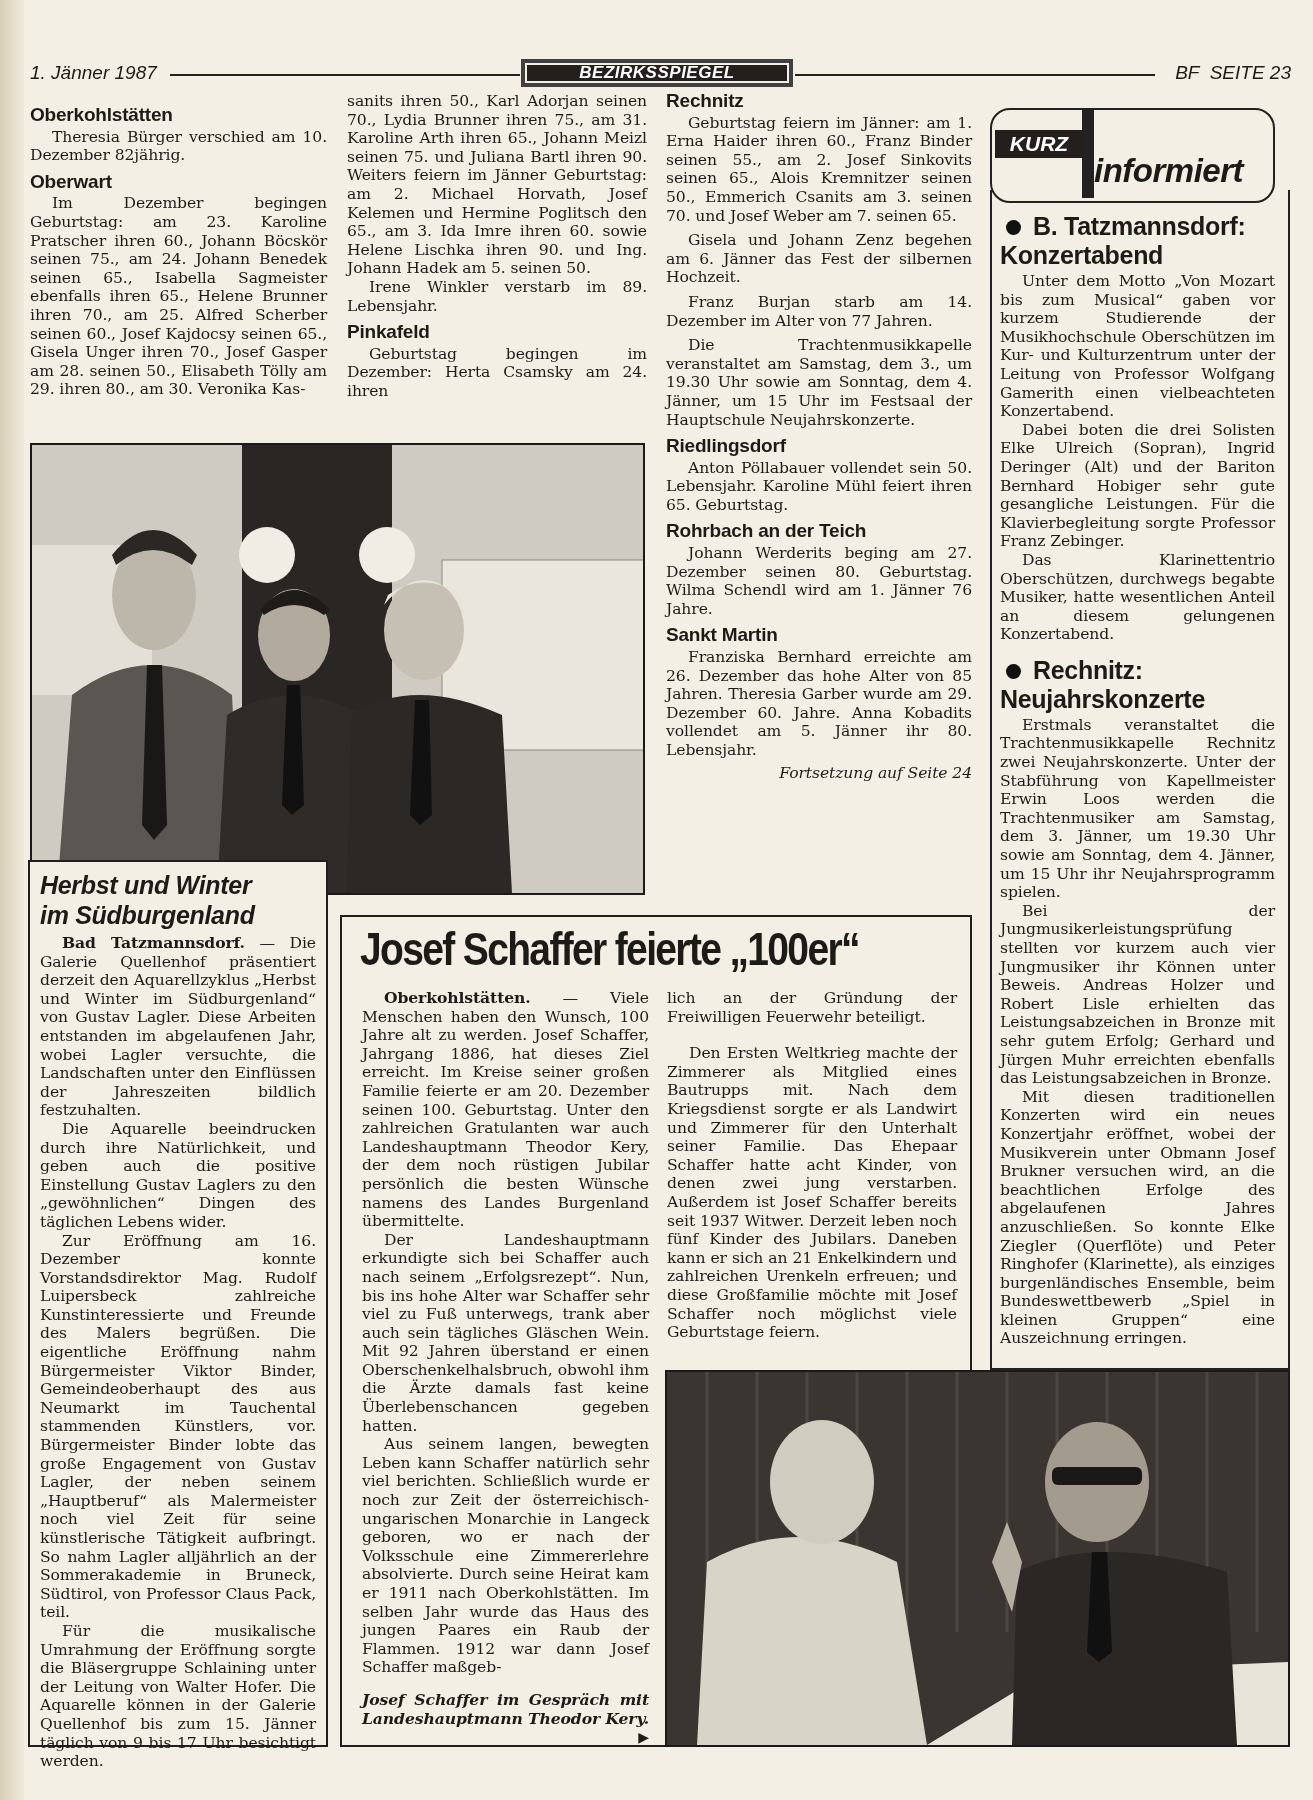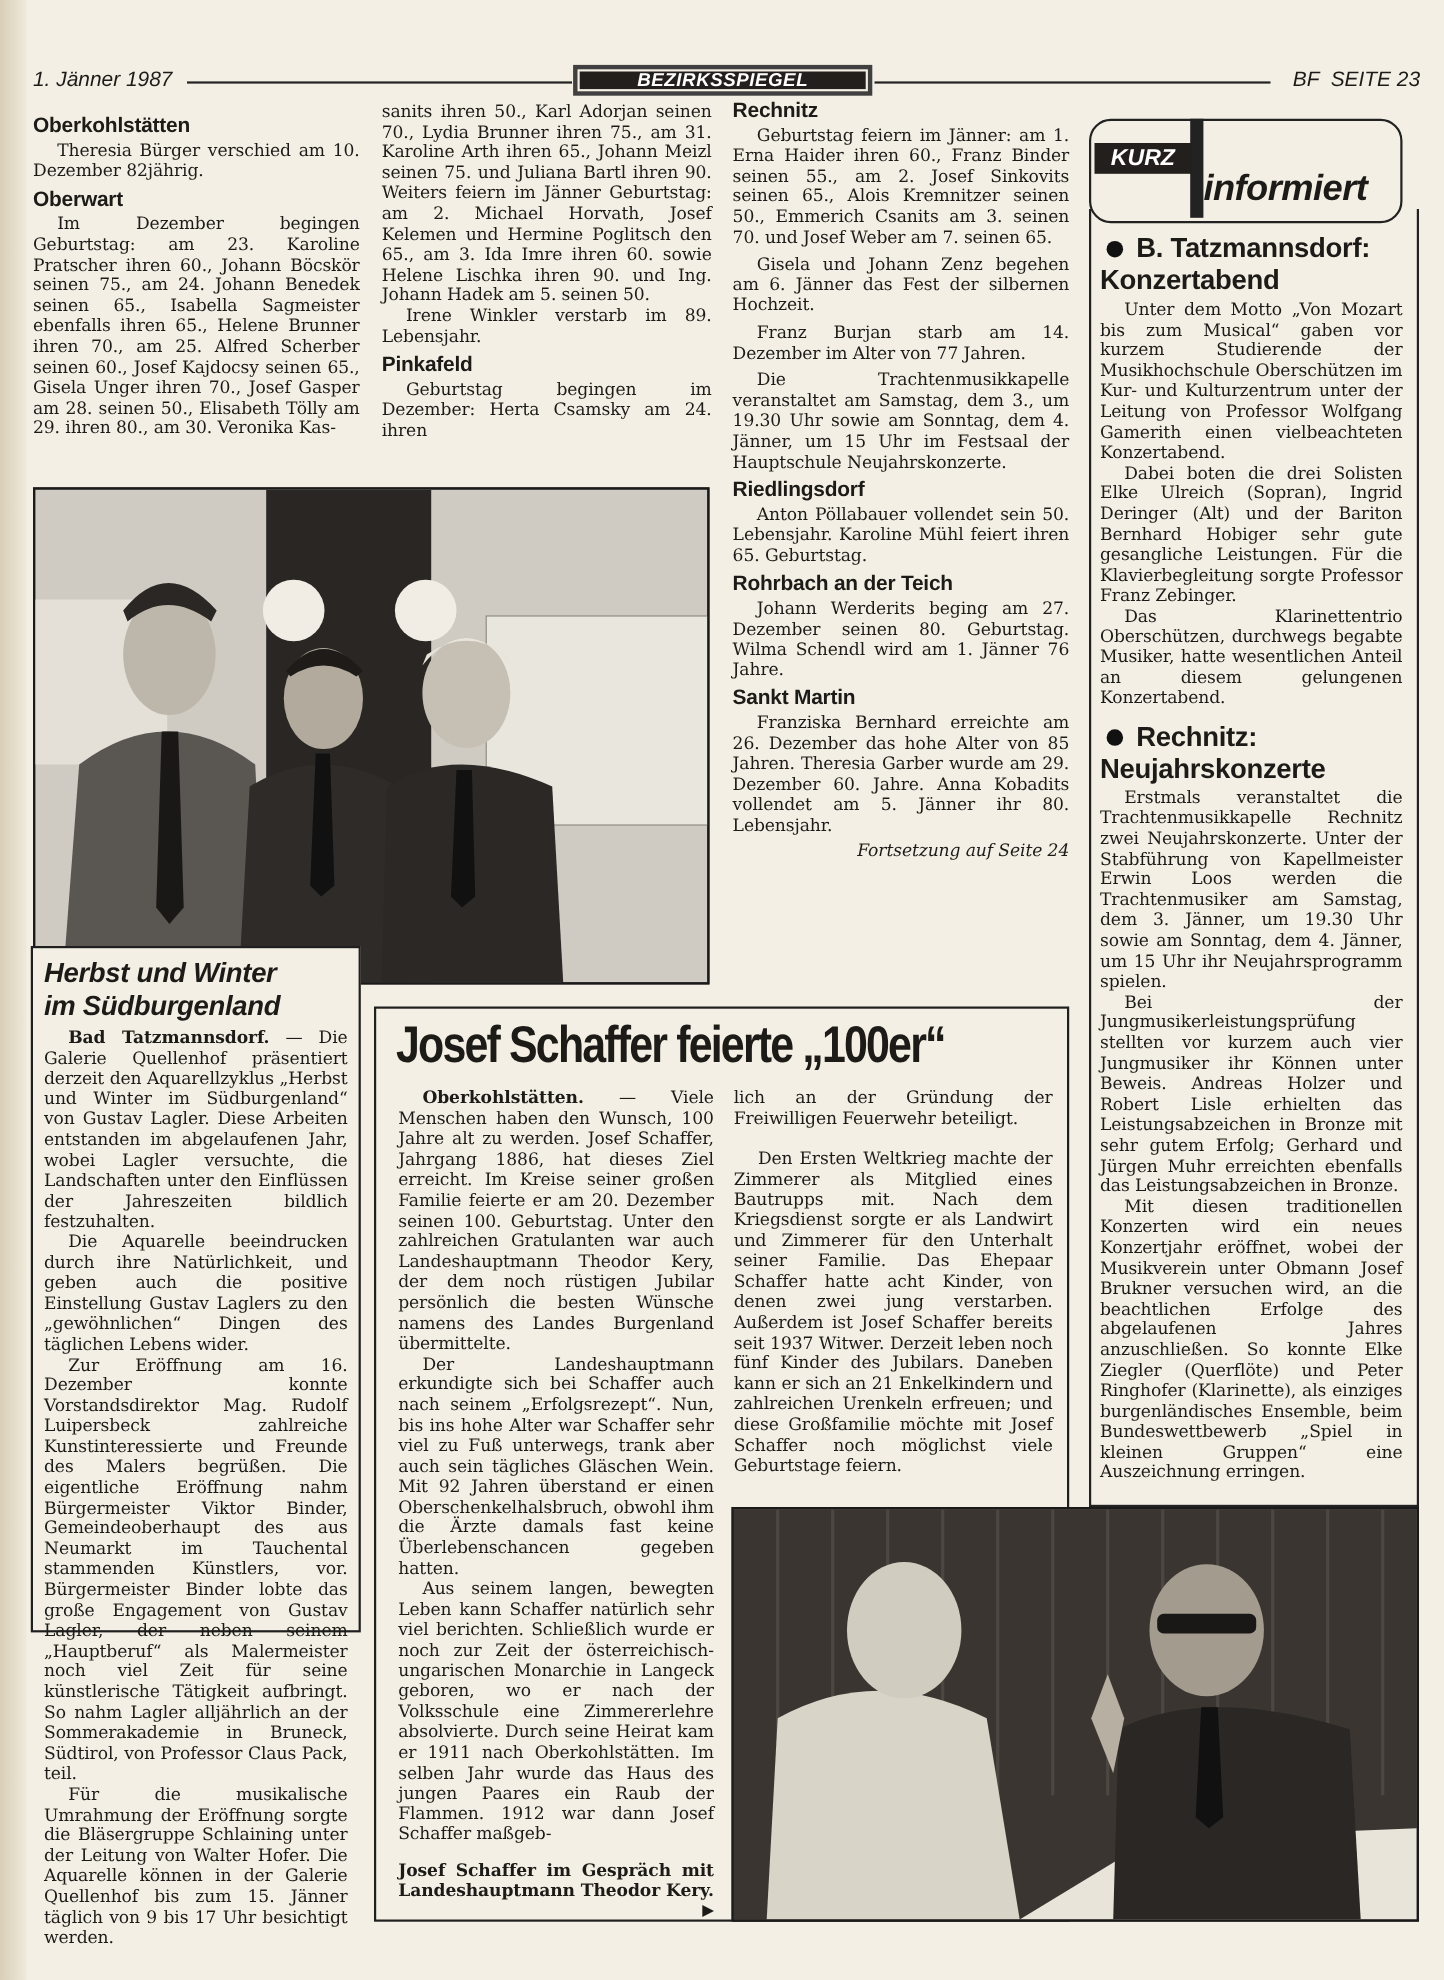--- a/index.html
+++ b/index.html
@@ -21,21 +21,21 @@
   
   .photo{background:#4a4742;border:2px solid #1a1a1a;box-sizing:border-box;overflow:hidden;}
   .box{border:2px solid #1f1f1f;box-sizing:border-box;background:#f3efe4;padding-left:30px;}
   .kurz-head{left:990px;top:108px;width:285px;height:95px;border:2px solid #222;border-radius:20px 20px 20px 20px;box-sizing:border-box;}
   .kurz-bar{left:1082px;top:108px;width:12px;height:90px;background:#222;}
   .kurz-label{left:995px;top:130px;width:88px;height:28px;background:#231f1c;color:#fff;font-weight:bold;font-size:21px;display:flex;align-items:center;justify-content:center;}
   .kurz-title{left:1094px;top:152px;font-weight:bold;font-size:33px;letter-spacing:-0.5px;}
   .kurz-h{font-family:"Liberation Sans","DejaVu Sans",sans-serif;font-weight:bold;font-size:25px;line-height:29px;margin:4px 0 2px 0;letter-spacing:-0.3px;}
   .bullet{display:inline-block;width:15px;height:15px;border-radius:50%;background:#111;margin:0 12px 2px 6px;vertical-align:middle;}
   .big-headline{font-family:"Liberation Sans","DejaVu Sans",sans-serif;font-weight:bold;font-size:47px;letter-spacing:-2px;transform:scaleX(0.83);transform-origin:left;white-space:nowrap;}
-  .caption{font-weight:bold;font-size:15.6px;line-height:18.6px;text-align:justify;}
+  .caption{font-weight:bold;font-size:15.6px;line-height:18.6px;text-align:justify;font-style:italic;}
 </style>
 </head>
 <body>
 
 <div class="leftedge"></div>
 
 <div class="abs sans hdr-date">1. Jänner 1987</div>
 <div class="abs hdr-line" style="left:170px;top:74px;width:350px;"></div>
 <div class="abs hdr-badge sans">
   <div class="hdr-badge-inner">BEZIRKSSPIEGEL</div>
@@ -89,21 +89,21 @@
     <ellipse cx="262" cy="190" rx="36" ry="46" fill="#b1aa9d"></ellipse>
     <path d="M228 165 Q262 125 298 165 L292 170 Q262 150 232 170 Z" fill="#1e1b19"></path>
     <path d="M255 240 L268 240 L272 360 L260 370 L250 360 Z" fill="#111"></path>
     <path d="M315 448 L320 270 Q380 230 470 270 L480 448 Z" fill="#2b2825"></path>
     <ellipse cx="392" cy="185" rx="40" ry="50" fill="#c6c0b4"></ellipse>
     <path d="M352 160 Q392 110 432 160 L428 150 Q392 125 356 150 Z" fill="#e8e4dc"></path>
     <path d="M383 255 L397 255 L400 370 L388 380 L378 370 Z" fill="#111"></path>
   </svg>
 </div>
 
-<div class="abs box" style="left:28px;top:860px;width:300px;height:624px;padding:8px 10px 0 10px;">
+<div class="abs box" style="left:28px;top:860px;width:300px;height:887px;padding:8px 10px 0 10px;">
   <div class="sans" style="font-weight:bold;font-size:25px;line-height:30px;letter-spacing:-0.3px;">
     <div>Herbst und Winter</div>
     <div>im Südburgenland</div>
   </div>
   <div class="body-text" style="margin-top:4px;">
     <p><b>Bad Tatzmannsdorf.</b><span> — Die Galerie Quellenhof präsentiert derzeit den Aquarellzyklus „Herbst und Winter im Südburgenland“ von Gustav Lagler. Diese Arbeiten entstanden im abgelaufenen Jahr, wobei Lagler versuchte, die Landschaften unter den Einflüssen der Jahreszeiten bildlich festzuhalten.</span></p>
     <p>Die Aquarelle beeindrucken durch ihre Natürlichkeit, und geben auch die positive Einstellung Gustav Laglers zu den „gewöhnlichen“ Dingen des täglichen Lebens wider.</p>
     <p>Zur Eröffnung am 16. Dezember konnte Vorstandsdirektor Mag. Rudolf Luipersbeck zahlreiche Kunstinteressierte und Freunde des Malers begrüßen. Die eigentliche Eröffnung nahm Bürgermeister Viktor Binder, Gemeindeoberhaupt des aus Neumarkt im Tauchental stammenden Künstlers, vor. Bürgermeister Binder lobte das große Engagement von Gustav Lagler, der neben seinem „Hauptberuf“ als Malermeister noch viel Zeit für seine künstlerische Tätigkeit aufbringt. So nahm Lagler alljährlich an der Sommerakademie in Bruneck, Südtirol, von Professor Claus Pack, teil.</p>
     <p>Für die musikalische Umrahmung der Eröffnung sorgte die Bläsergruppe Schlaining unter der Leitung von Walter Hofer. Die Aquarelle können in der Galerie Quellenhof bis zum 15. Jänner täglich von 9 bis 17 Uhr besichtigt werden.</p>
   </div>

